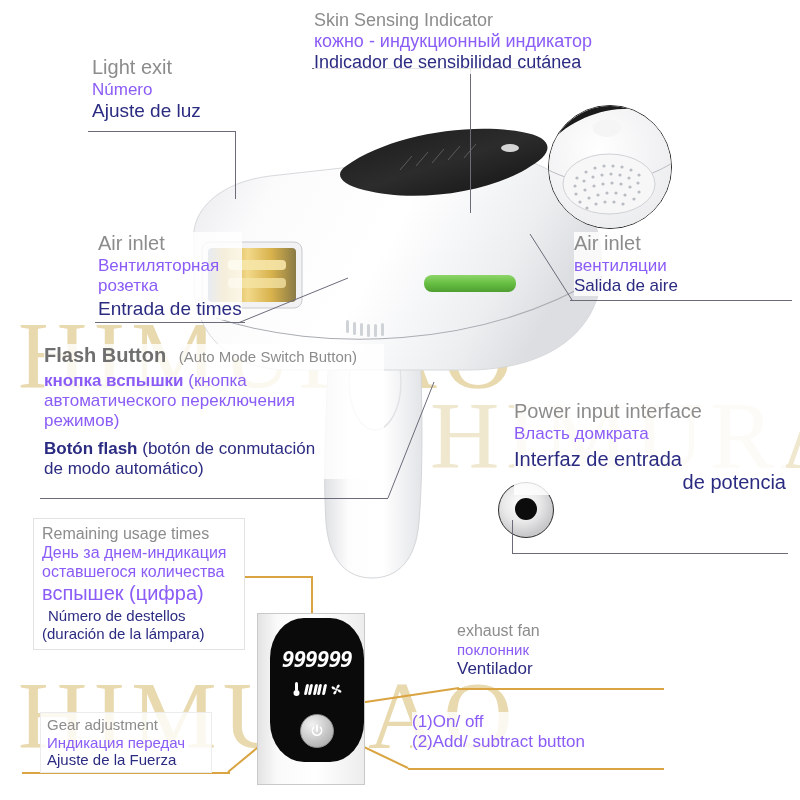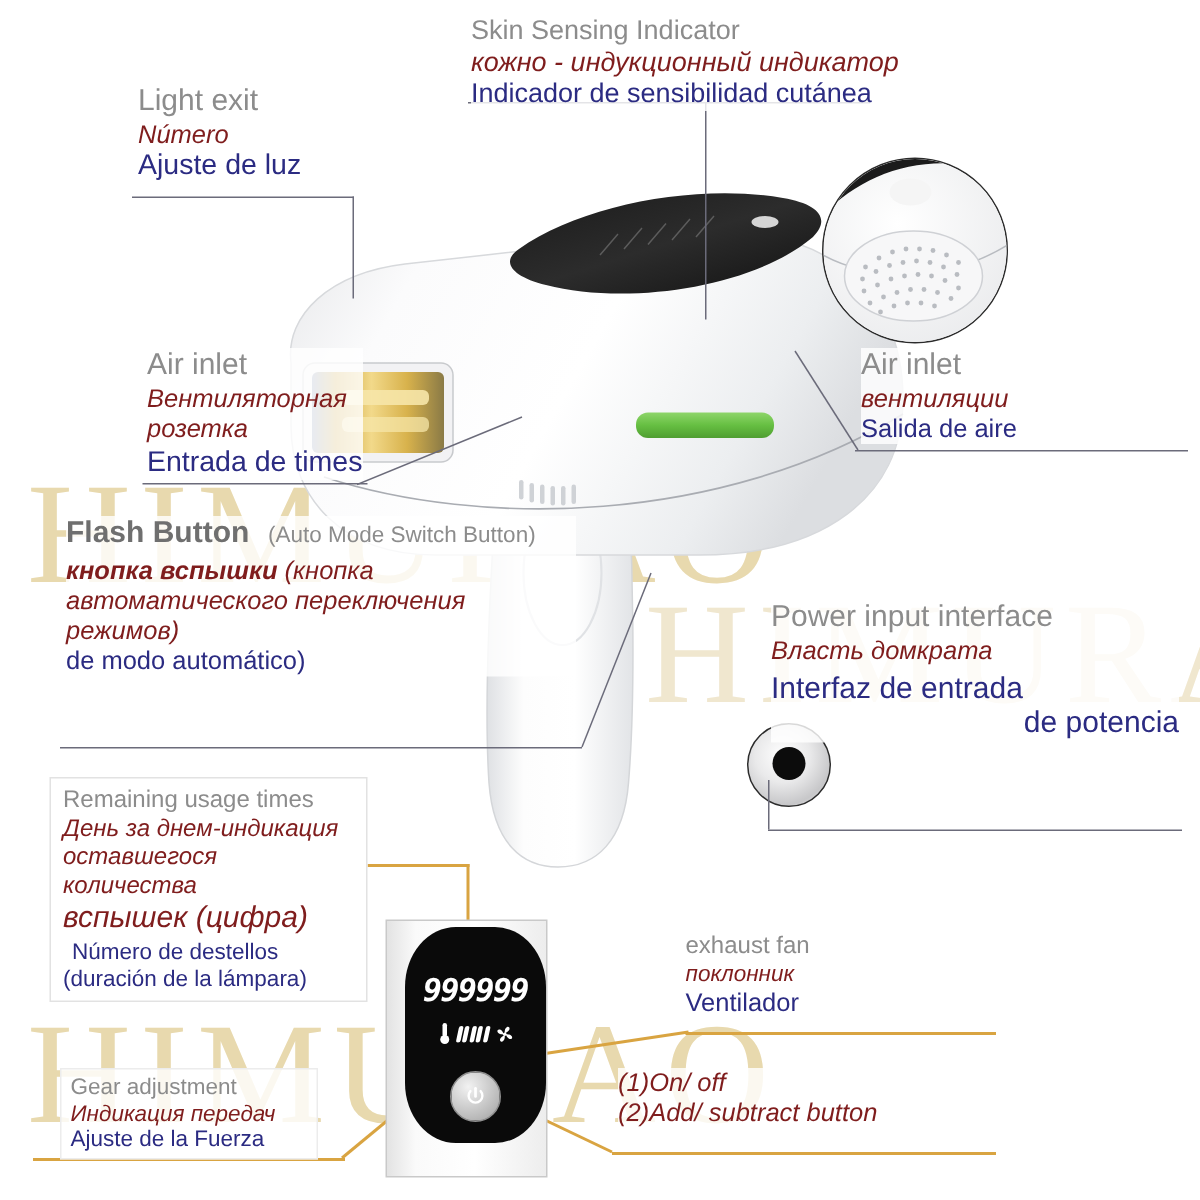--- a/index.html
+++ b/index.html
@@ -22,21 +22,21 @@
     user-select: none;
     z-index: 0;
   }
   .wm-1 { left: 18px;  top: 300px; font-size: 96px; }
   .wm-2 { left: 18px;  top: 660px; font-size: 96px; }
   .wm-3 { left: 430px; top: 380px; font-size: 96px; color:#f0e7cf; }
 
   
   .callout { position: absolute; z-index: 6; background: rgba(255,255,255,0.82); }
   .l-en  { color: #8c8c8c; font-size: 20px; line-height: 1.18; white-space: nowrap; }
-  .l-ru  { color: #7f1d1d; font-size: 17px; line-height: 1.18; font-style: italic; }
+  .l-ru  { color: #8b5cf6; font-size: 17px; line-height: 1.18; }
   .l-es  { color: #2b2b82; font-size: 17px; line-height: 1.18; }
   .l-en.small { font-size: 15px; }
   .bold { font-weight: bold; }
 
   
   .rule { position: absolute; height: 1px; background: #6b6b7a; z-index: 5; }
   .vrule { position: absolute; width: 1px; background: #6b6b7a; z-index: 5; }
   .rule.gold  { background: #d9a441; height: 2px; }
   .vrule.gold { background: #d9a441; width: 2px; }
   .diag { position: absolute; z-index: 5; }
@@ -300,20 +300,23 @@
   <div class="callout" style="left:44px; top:344px; width:340px;">
     <div style="white-space:nowrap;">
       <span class="l-en bold" style="color:#6f6f6f;">Flash Button</span>
       <span class="l-en small" style="margin-left:8px;">(Auto Mode Switch Button)</span>
     </div>
     <div style="margin-top:3px;">
       <span class="l-ru bold">кнопка вспышки</span><span class="l-ru"> (кнопка</span>
     </div>
     <div class="l-ru">автоматического переключения</div>
     <div class="l-ru">режимов)</div>
+    <div style="margin-top:8px;">
+      <span class="l-es bold">Botón flash</span><span class="l-es"> (botón de conmutación</span>
+    </div>
     <div class="l-es">de modo automático)</div>
   </div>
 
   <div class="callout" style="left:514px; top:400px; width:272px;">
     <div class="l-en">Power input interface</div>
     <div class="l-ru">Власть домкрата</div>
     <div class="l-es" style="font-size:20px;margin-top:4px;">Interfaz de entrada</div>
     <div class="l-es" style="font-size:20px;text-align:right;">de potencia</div>
   </div>
 

